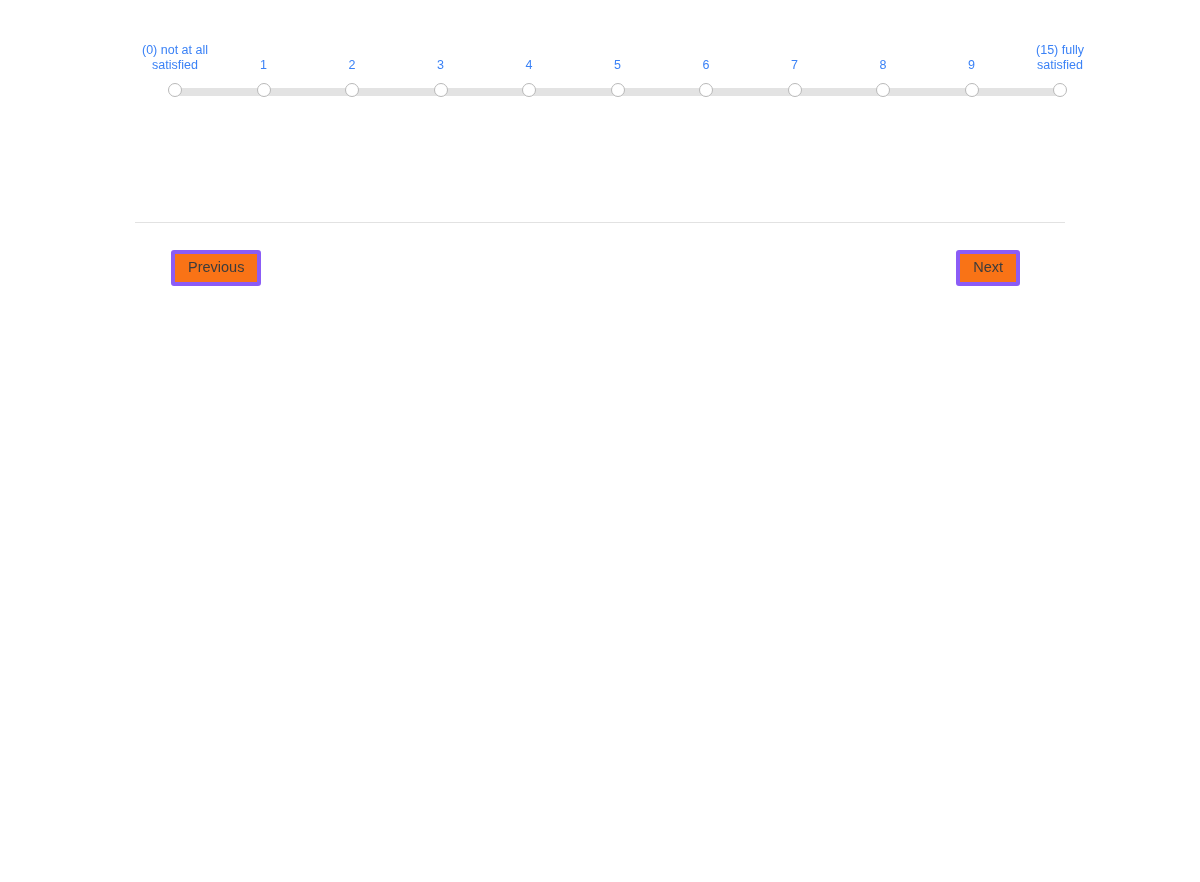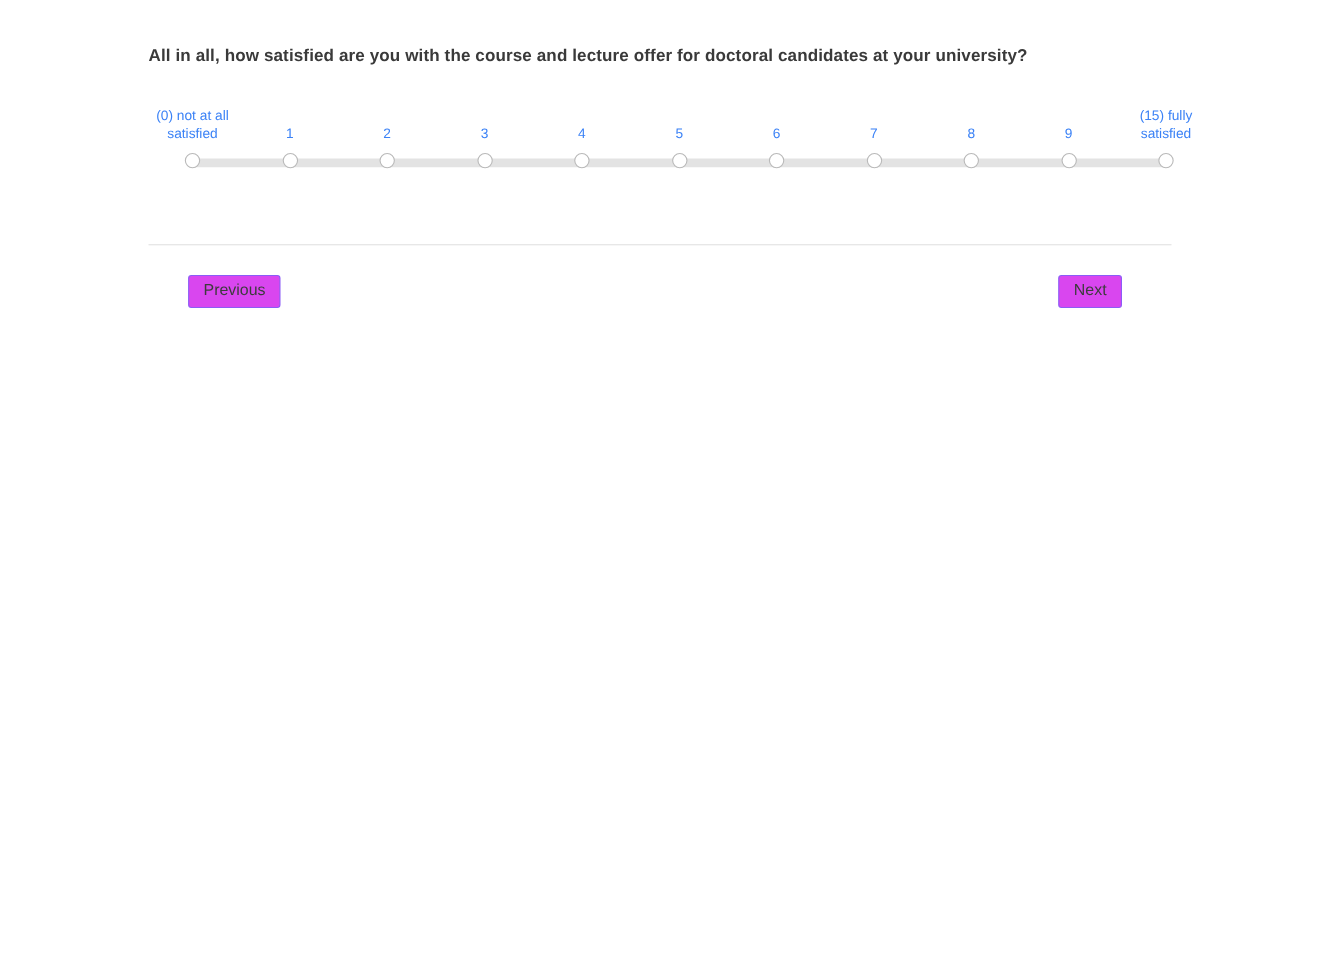--- a/index.html
+++ b/index.html
@@ -95,37 +95,36 @@
     top: 250px;
     width: 930px;
     height: 30px;
   }
   .btn {
     position: absolute;
     top: 0;
     font-family: "Liberation Sans", sans-serif;
     font-size: 14.5px;
     color: #3c3c3c;
-    background: #d946ef;
-    border: 1px solid #8b5cf6;
+    background: #f97316;
+    border: 4px solid #8b5cf6;
     border-radius: 3px;
     padding: 5px 13px 6px 13px;
     line-height: 1.15;
     cursor: pointer;
   }
   .btn-prev { left: 36px; }
   .btn-next { right: 45px; }
 </style>
 </head>
 <body>
 
 <div class="page">
 
   <div class="survey">
-    <p class="question-text">All in all, how satisfied are you with the course and lecture offer for doctoral candidates at your university?</p>
 
     <div class="scale-wrap">
       <div class="scale-labels">
         <div class="scale-label" style="left:0%;">
           <span>(0) not at all</span>
           <span class="l2">satisfied</span>
         </div>
         <div class="scale-label" style="left:10%;">
           <span>1</span>
         </div>

